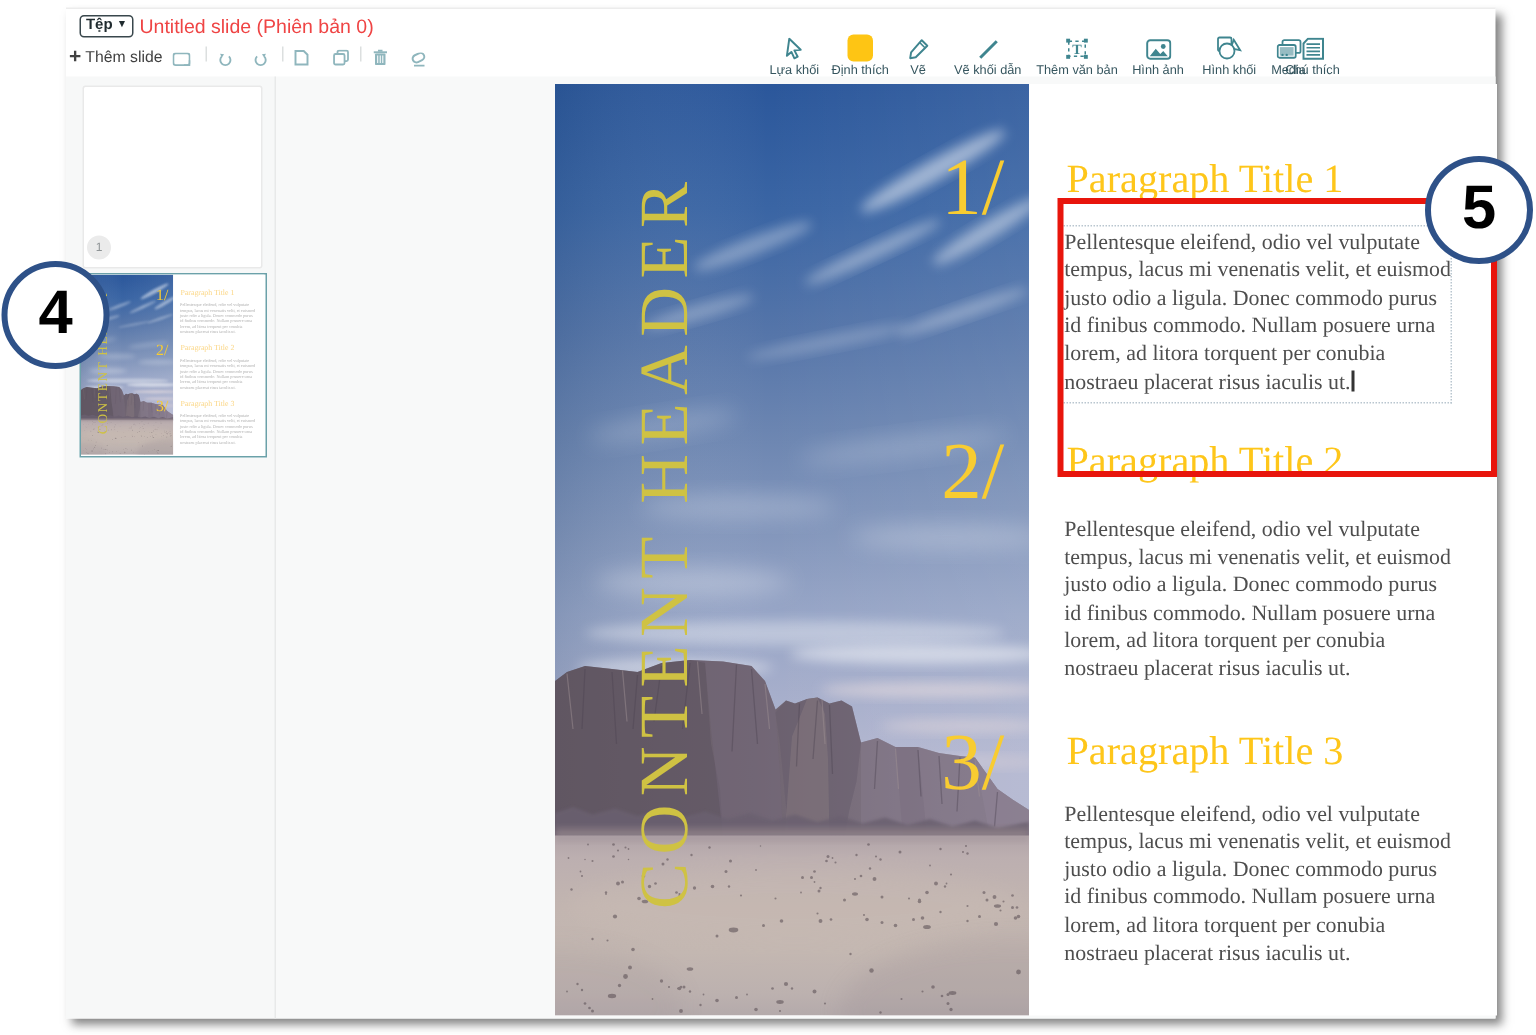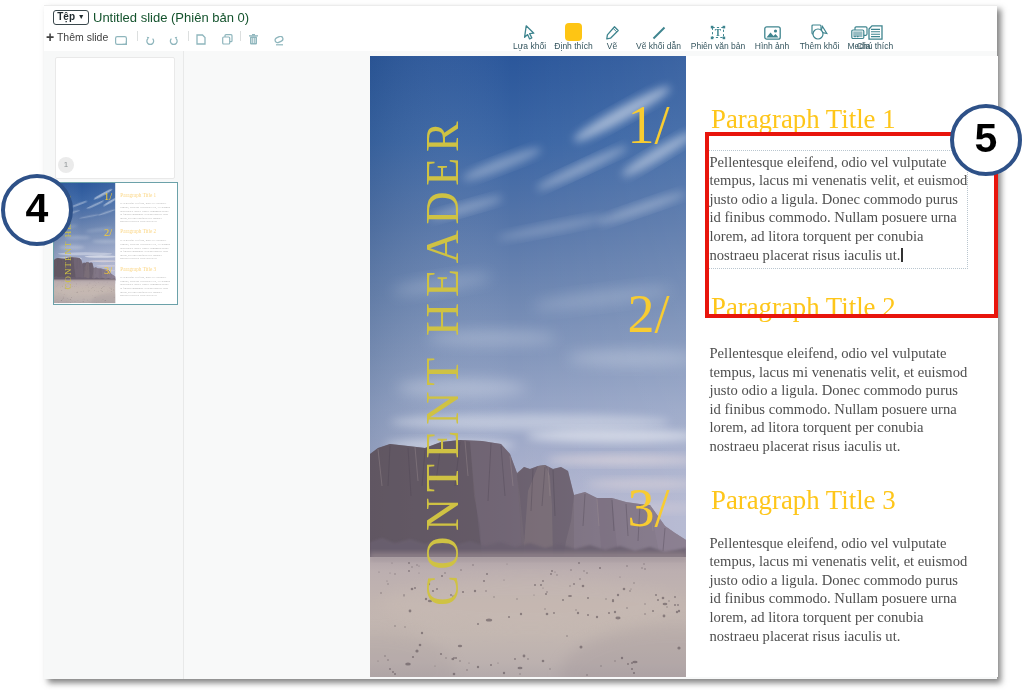--- a/index.html
+++ b/index.html
@@ -3,21 +3,21 @@
 <meta charset="utf-8">
 <style>
 * { margin:0; padding:0; box-sizing:border-box; }
 html,body { width:1024px; height:690px; background:#fff; font-family:"Liberation Sans", sans-serif; overflow:hidden; }
 #stage { position:relative; width:1024px; height:690px; }
 #app { position:absolute; left:44px; top:5px; width:953px; height:674px; background:#fff;
   border-top:1px solid #ececec; box-shadow:4px 4px 6px rgba(50,50,50,.6); }
 #btnTep { position:absolute; left:9px; top:4px; width:36px; height:15px; border:1.5px solid #39474c; border-radius:3px;
   font-size:10px; font-weight:bold; color:#1f2a2e; text-align:center; line-height:12px; }
 #btnTep .car { font-size:7px; vertical-align:1px; }
-#title { position:absolute; left:49px; top:4px; font-size:13px; color:#14532d; }
+#title { position:absolute; left:49px; top:4px; font-size:13px; color:#ef4444; }
 #addSlide { position:absolute; left:2px; top:23px; font-size:10.5px; color:#424242; }
 #addSlide b { font-size:14px; font-weight:bold; vertical-align:-1px; }
 .sep { position:absolute; top:25px; width:1px; height:10px; background:#dcdfdf; }
 .ticon { position:absolute; }
 .tool { position:absolute; top:17px; width:70px; text-align:center; }
 .tool .ic { height:20px; }
 .tool .lb { font-size:8.5px; color:#35555e; margin-top:-2px; }
 #sidebar { position:absolute; left:0; top:45px; width:140px; height:628px; background:#f7f8f8; border-right:1px solid #e8e9e9; }
 #thumb1 { position:absolute; left:11px; top:6px; width:120px; height:122px; background:#fff; border:1px solid #e9e9e9; border-radius:2px; }
 #badge1 { position:absolute; left:2px; top:99px; width:16px; height:16px; border-radius:50%; background:#ebebeb;
@@ -109,37 +109,37 @@
               <rect x="2.5" y="2.5" width="11" height="10"></rect>
             </g>
             <g fill="#3f858f">
               <rect x="0.8" y="0.8" width="2.6" height="2.6"></rect>
               <rect x="12.6" y="0.8" width="2.6" height="2.6"></rect>
               <rect x="0.8" y="11.6" width="2.6" height="2.6"></rect>
               <rect x="12.6" y="11.6" width="2.6" height="2.6"></rect>
             </g>
             <text x="8" y="11" font-size="9.5" font-family="Liberation Serif,serif" fill="#3f858f" text-anchor="middle" font-weight="bold">T</text>
           </svg></div>
-        <div class="lb">Phiên văn bản</div>
+        <div class="lb">Thêm văn bản</div>
       </div>
 <div class="tool" style="left:693.0px;">
         <div class="ic" style="padding-top:3px;"><svg width="17" height="14" viewBox="0 0 17 14" style="">
             <rect x="0.8" y="0.8" width="15.4" height="12.4" rx="2" fill="none" stroke="#3f858f" stroke-width="1.3"></rect>
             <circle cx="11.5" cy="5" r="1.6" fill="#3f858f"></circle>
             <path d="M2.5,11.5 L6.5,6.5 L9.5,10 L11.5,8 L14.5,11.5 Z" fill="#3f858f"></path>
           </svg></div>
         <div class="lb">Hình ảnh</div>
       </div>
 <div class="tool" style="left:740.5px;">
         <div class="ic" style="padding-top:1px;"><svg width="17" height="16" viewBox="0 0 17 16" style="">
             <rect x="1" y="1" width="9" height="9" rx="1" fill="none" stroke="#3f858f" stroke-width="1.2"></rect>
             <path d="M11.5,2.5 L15.8,9.5 L9.5,8.2 Z" fill="none" stroke="#3f858f" stroke-width="1.2"></path>
             <circle cx="7" cy="10" r="5" fill="#fff" stroke="#3f858f" stroke-width="1.2"></circle>
           </svg></div>
-        <div class="lb">Thêm khối</div>
+        <div class="lb">Hình khối</div>
       </div>
 <div class="tool" style="left:780.0px;">
         <div class="ic" style="padding-top:3px;"><svg width="17" height="14" viewBox="0 0 17 14" style="">
             <rect x="4" y="0.8" width="12" height="8.5" rx="1.2" fill="none" stroke="#3f858f" stroke-width="1.2"></rect>
             <rect x="0.8" y="4" width="12" height="8.5" rx="1.2" fill="#fff" stroke="#3f858f" stroke-width="1.2"></rect>
             <rect x="2.2" y="5.4" width="9.2" height="5.7" fill="#3f858f" opacity="0.55"></rect>
             <circle cx="4" cy="10.6" r="0.8" fill="#3f858f"></circle>
             <circle cx="6.8" cy="10.6" r="0.8" fill="#3f858f"></circle>
           </svg></div>
         <div class="lb">Media</div>

